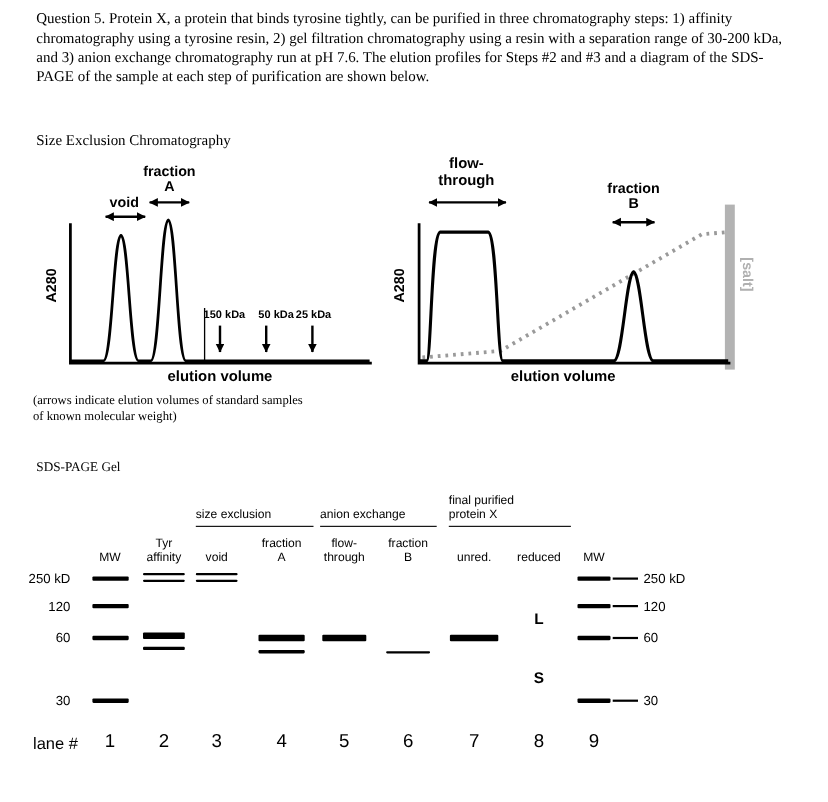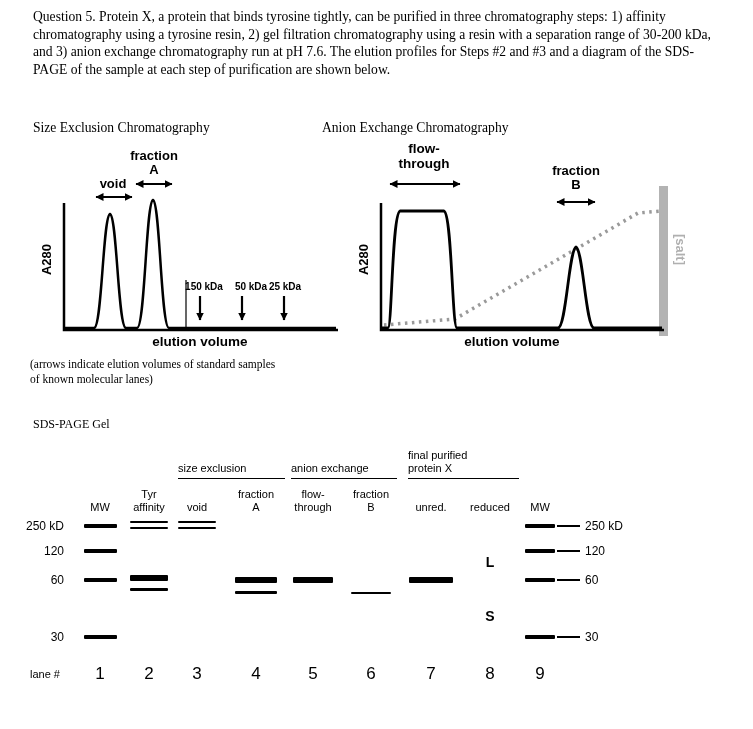--- a/index.html
+++ b/index.html
@@ -21,35 +21,34 @@
   
   .gel-title{position:absolute;left:33px;top:417px;font-size:12px;}
   .gel-group{position:absolute;font-family:"Liberation Sans",sans-serif;font-size:11px;
              line-height:13px;text-align:left;border-bottom:1.5px solid #000;}
   .lane-label{position:absolute;font-family:"Liberation Sans",sans-serif;font-size:11px;
               line-height:13px;text-align:center;}
   .band{position:absolute;background:#000;border-radius:1px;}
   .gel-letter{position:absolute;font-family:"Liberation Sans",sans-serif;font-weight:bold;
               font-size:14px;text-align:center;}
   .lane-num{position:absolute;font-family:"Liberation Sans",sans-serif;font-size:17px;text-align:center;}
-  .lane-row-label{position:absolute;left:30px;top:668px;font-family:"Liberation Sans",sans-serif;font-size:11px;}
+  .lane-row-label{position:absolute;left:30px;top:668px;font-family:"Liberation Sans",sans-serif;font-size:15px;}
   .mw-label{position:absolute;font-family:"Liberation Sans",sans-serif;font-size:12px;line-height:16px;white-space:nowrap;}
   .mw-left{text-align:right;}
   .mw-right{text-align:left;}
   .mw-tick{position:absolute;background:#000;}
 </style>
 </head>
 <body>
 
 <div class="page">
 
   <div class="question">Question 5. Protein X, a protein that binds tyrosine tightly, can be purified in three chromatography steps: 1) affinity chromatography using a tyrosine resin, 2) gel filtration chromatography using a resin with a separation range of 30-200 kDa, and 3) anion exchange chromatography run at pH 7.6.  The elution profiles for Steps #2 and #3 and a diagram of the SDS-PAGE of the sample at each step of purification are shown below.</div>
 
   <div class="sec-title" style="left:33px;top:120px">Size Exclusion Chromatography</div>
-  <div class="sec-title" style="left:322px;top:120px">Anion Exchange Chromatography</div>
 
   <svg width="753" height="729" viewBox="0 0 753 729">
     <defs>
       <marker id="ah" markerUnits="userSpaceOnUse" markerWidth="10" markerHeight="10" refX="7.5" refY="4" orient="auto-start-reverse">
         <path d="M0,0 L8,4 L0,8 Z" fill="#000"></path>
       </marker>
     </defs>
 
     <g>
       <path d="M64,203 L64,330 L338,330" stroke="#000" stroke-width="2.5" fill="none"></path>
@@ -75,21 +74,21 @@
   </svg>
 
   <div class="dlabel f13 rotl" style="left:24px;top:252px;width:44px">A280</div>
   <div class="dlabel f13" style="left:83px;top:176px;width:60px">void</div>
   <div class="dlabel f13" style="left:124px;top:148px;width:60px">fraction</div>
   <div class="dlabel f13" style="left:124px;top:162px;width:60px">A</div>
   <div class="dlabel f105" style="left:174px;top:281px;width:60px">150 kDa</div>
   <div class="dlabel f105" style="left:213px;top:281px;width:76px">50 kDa</div>
   <div class="dlabel f105" style="left:255px;top:281px;width:60px">25 kDa</div>
   <div class="dlabel f135" style="left:110px;top:334px;width:180px">elution volume</div>
-  <div class="cap" style="left:30px;top:357px;width:252px">(arrows indicate elution volumes of standard samples of known molecular lanes)</div>
+  <div class="cap" style="left:30px;top:357px;width:252px">(arrows indicate elution volumes of standard samples of known molecular weight)</div>
 
   <div class="dlabel f13 rotl" style="left:341px;top:252px;width:44px">A280</div>
   <div class="dlabel f135" style="left:394px;top:141px;width:60px">flow-</div>
   <div class="dlabel f135" style="left:394px;top:156px;width:60px">through</div>
   <div class="dlabel f13" style="left:546px;top:163px;width:60px">fraction</div>
   <div class="dlabel f13" style="left:546px;top:177px;width:60px">B</div>
   <div class="dlabel f135" style="left:422px;top:334px;width:180px">elution volume</div>
   <div class="dlabel f13 rotr salt-text" style="left:660px;top:242px;width:40px">[salt]</div>
 
   <div class="gel-title">SDS-PAGE Gel</div>

